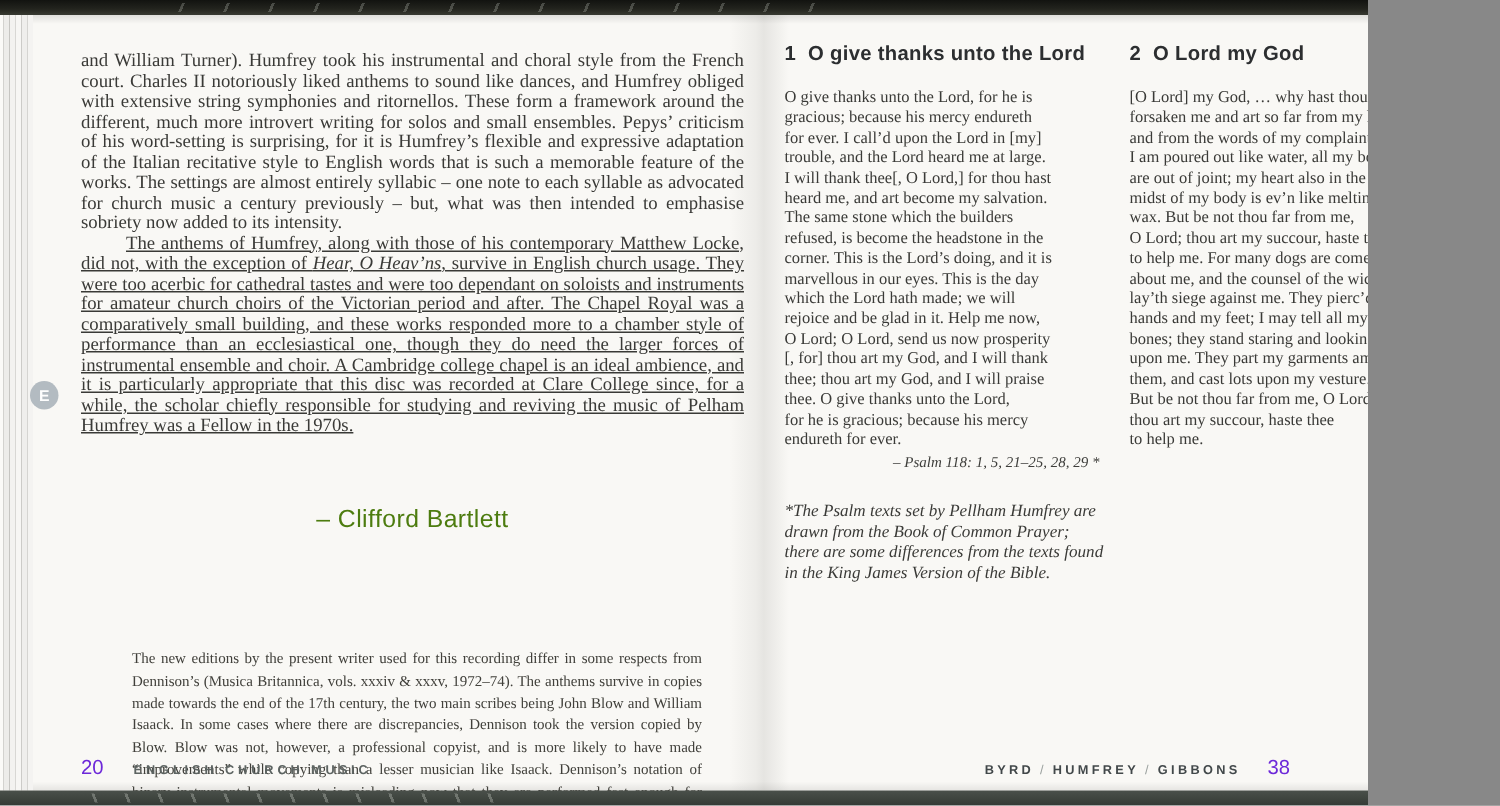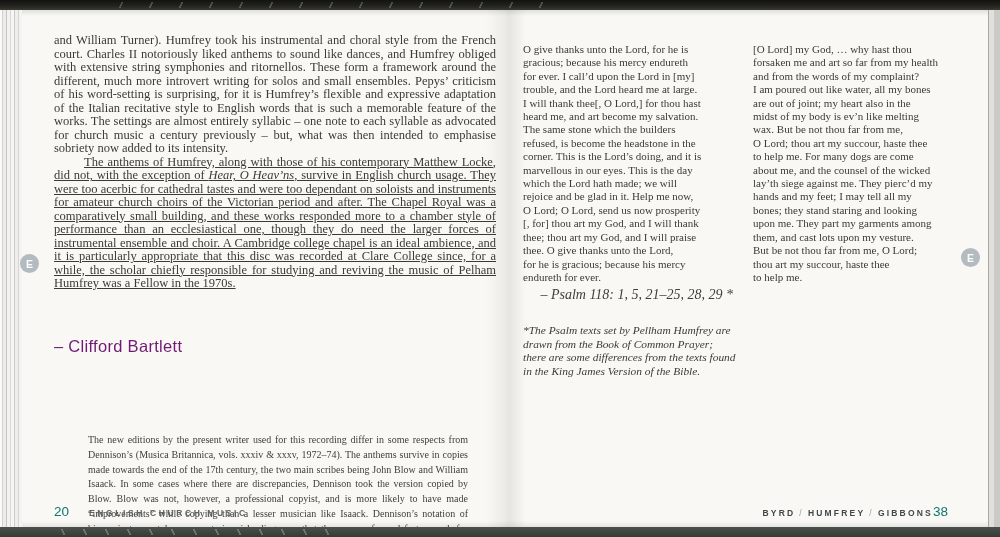--- a/index.html
+++ b/index.html
@@ -1,16 +1,16 @@
 <!DOCTYPE html>
 <html><head>
 <meta charset="utf-8">
 <style>
   html,body{margin:0;padding:0;background:#888;}
-  .scan{position:relative;width:1000px;height:537px;background:#f9f8f5;
+  .scan{position:relative;width:912px;height:537px;background:#f9f8f5;
         font-family:"Liberation Serif",serif;overflow:hidden;}
 
   
   .band-top{position:absolute;left:0;top:0;width:1000px;height:10px;
     background:linear-gradient(180deg,#121310,#23241e 60%,#383a32);}
   .band-top .marks{position:absolute;left:120px;top:2px;width:430px;height:6px;
     background:repeating-linear-gradient(90deg,rgba(215,220,210,.45) 0 2px,transparent 2px 30px);
     transform:skewX(-25deg);opacity:.55;}
   .band-bottom{position:absolute;left:0;top:527px;width:1000px;height:10px;
     background:linear-gradient(180deg,#4a504a,#343a35);}
@@ -30,42 +30,42 @@
     background:linear-gradient(180deg,rgba(0,0,0,.10),rgba(0,0,0,0));}
   .shade-bottom{position:absolute;left:22px;top:521px;width:966px;height:6px;
     background:linear-gradient(0deg,rgba(0,0,0,.08),rgba(0,0,0,0));}
 
   
   .lp-body{position:absolute;left:54px;top:34px;width:442px;
     font-size:12.5px;line-height:13.5px;color:#3a3a37;text-align:justify;}
   .lp-body p{margin:0;}
   .lp-body p.indented{text-indent:30px;text-decoration:underline;}
   .lp-body .wtitle{font-style:italic;}
-  .attribution{position:absolute;left:54px;top:337px;width:442px;text-align:left;
-    font-family:"Liberation Sans",sans-serif;font-size:16.5px;color:#701a75;letter-spacing:.3px;}
+  .attribution{position:absolute;left:54px;top:337px;width:442px;text-align:center;
+    font-family:"Liberation Sans",sans-serif;font-size:16.5px;color:#4d7c0f;letter-spacing:.3px;}
   .note{position:absolute;left:88px;top:385px;width:380px;
     font-size:10px;line-height:14.8px;color:#41403b;text-align:justify;margin-top:48px;}
   .footer-left{position:absolute;left:54px;top:504px;display:flex;align-items:baseline;gap:20px;}
-  .pagenum{font-family:"Liberation Sans",sans-serif;font-size:13.5px;color:#0f766e;}
+  .pagenum{font-family:"Liberation Sans",sans-serif;font-size:13.5px;color:#6d28d9;}
   .runtitle{font-family:"Liberation Sans",sans-serif;font-size:8.5px;font-weight:bold;
     letter-spacing:2.6px;color:#5d6462;}
 
   
   .col{position:absolute;top:28px;}
   .col1{left:523px;width:230px;}
   .col2{left:753px;width:205px;}
   .track-title{font-family:"Liberation Sans",sans-serif;font-weight:bold;font-size:13.5px;
     color:#2c2e30;letter-spacing:.2px;line-height:16px;}
   .track-title .num{margin-right:8px;}
   .psalm{margin-top:15px;font-size:11px;line-height:13.4px;color:#3a3a37;white-space:pre;}
-  .citation{margin-top:3px;font-style:italic;font-size:14px;color:#3e3e3b;
+  .citation{margin-top:3px;font-style:italic;font-size:10px;color:#3e3e3b;
     text-align:right;padding-right:20px;}
   .col2 .citation{padding-right:2px;}
   .footnote{margin-top:21px;font-size:11.4px;line-height:13.4px;color:#3a3a37;white-space:pre;font-style:italic;}
-  .footer-right{position:absolute;right:52px;top:504px;display:flex;align-items:baseline;}
+  .footer-right{position:absolute;right:52px;top:504px;display:flex;align-items:baseline;gap:18px;}
   .artists{font-family:"Liberation Sans",sans-serif;font-size:8.5px;font-weight:bold;
     letter-spacing:2.2px;color:#42484a;}
   .artists .slash{color:#9aa09e;padding:0 4px;font-weight:normal;}
 
   
   .badge{position:absolute;width:19px;height:19px;border-radius:50%;background:#b3bbc1;
     color:#fdfdfd;font-family:"Liberation Sans",sans-serif;font-weight:bold;font-size:10.5px;
     display:flex;align-items:center;justify-content:center;}
   .badge.l{left:20px;top:254px;}
   .badge.r{left:961px;top:248px;}
@@ -93,20 +93,23 @@
     <div class="note">The new editions by the present writer used for this recording differ in some respects from Dennison’s (Musica Britannica, vols. xxxiv &amp; xxxv, 1972–74). The anthems survive in copies made towards the end of the 17th century, the two main scribes being John Blow and William Isaack. In some cases where there are discrepancies, Dennison took the version copied by Blow. Blow was not, however, a professional copyist, and is more likely to have made “improvements” while copying than a lesser musician like Isaack. Dennison’s notation of binary instrumental movements is misleading now that they are performed fast enough for each half to be repeated, and his edition obscures the fact that the strings double the voices in sections with full choir.</div>
     <div class="footer-left">
       <span class="pagenum">20</span>
       <span class="runtitle">ENGLISH CHURCH MUSIC</span>
     </div>
     <div class="badge l">E</div>
   </section>
 
   <section>
     <div class="col col1">
+      <div class="track-title">
+        <span class="num">1</span><span>O give thanks unto the Lord</span>
+      </div>
       <div class="psalm">O give thanks unto the Lord, for he is
 gracious; because his mercy endureth
 for ever. I call’d upon the Lord in [my]
 trouble, and the Lord heard me at large.
 I will thank thee[, O Lord,] for thou hast
 heard me, and art become my salvation.
 The same stone which the builders
 refused, is become the headstone in the
 corner. This is the Lord’s doing, and it is
 marvellous in our eyes. This is the day
@@ -119,20 +122,23 @@
 for he is gracious; because his mercy
 endureth for ever.</div>
       <div class="citation">– Psalm 118: 1, 5, 21–25, 28, 29 *</div>
       <div class="footnote">*The Psalm texts set by Pellham Humfrey are
 drawn from the Book of Common Prayer;
 there are some differences from the texts found
 in the King James Version of the Bible.</div>
     </div>
 
     <div class="col col2">
+      <div class="track-title">
+        <span class="num">2</span><span>O Lord my God</span>
+      </div>
       <div class="psalm">[O Lord] my God, … why hast thou
 forsaken me and art so far from my health
 and from the words of my complaint?
 I am poured out like water, all my bones
 are out of joint; my heart also in the
 midst of my body is ev’n like melting
 wax. But be not thou far from me,
 O Lord; thou art my succour, haste thee
 to help me. For many dogs are come
 about me, and the counsel of the wicked

